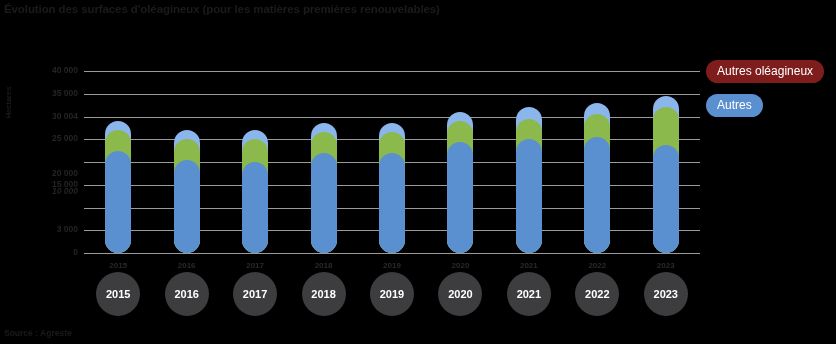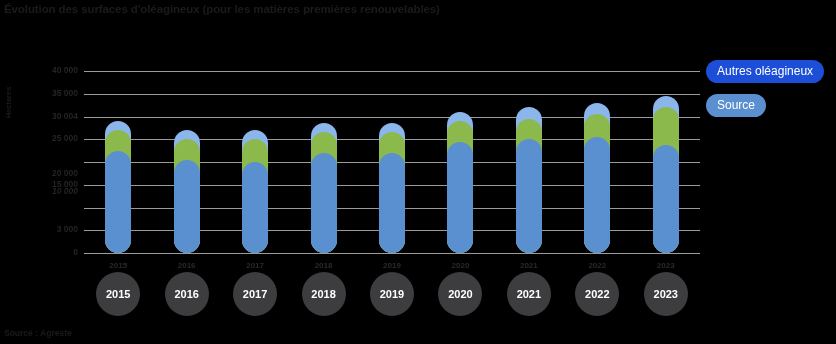--- a/index.html
+++ b/index.html
@@ -99,21 +99,21 @@
   }
   .legend-item{
     display:inline-block;
     border-radius:12px;
     padding:4px 11px 5px 11px;
     color:#ffffff;
     font-size:12px;
     white-space:nowrap;
     margin-bottom:11px;
   }
-  .legend-autres{ background:#1d4ed8; }
+  .legend-autres{ background:#7f1d1d; }
   .legend-tournesol{ background:#8CB94C; }
   .legend-colza{ background:#5B90D0; }
 </style>
 </head>
 <body>
 
 <div id="chart-title">Évolution des surfaces d'oléagineux (pour les matières premières renouvelables)</div>
 
 <div id="yaxis-title">Hectares</div>
 
@@ -206,16 +206,16 @@
     <div class="year-circle" style="left: 217.556px;">2018</div>
     <div class="year-circle" style="left: 286px;">2019</div>
     <div class="year-circle" style="left: 354.444px;">2020</div>
     <div class="year-circle" style="left: 422.889px;">2021</div>
     <div class="year-circle" style="left: 491.333px;">2022</div>
     <div class="year-circle" style="left: 559.778px;">2023</div>
   </div>
 
 <div id="legend">
     <div><div class="legend-item legend-autres">Autres oléagineux</div></div>
-    <div><div class="legend-item legend-colza">Source</div></div>
+    <div><div class="legend-item legend-colza">Autres</div></div>
   </div>
 
 <div id="source-note">Source : Agreste</div>
 
 </body></html>

